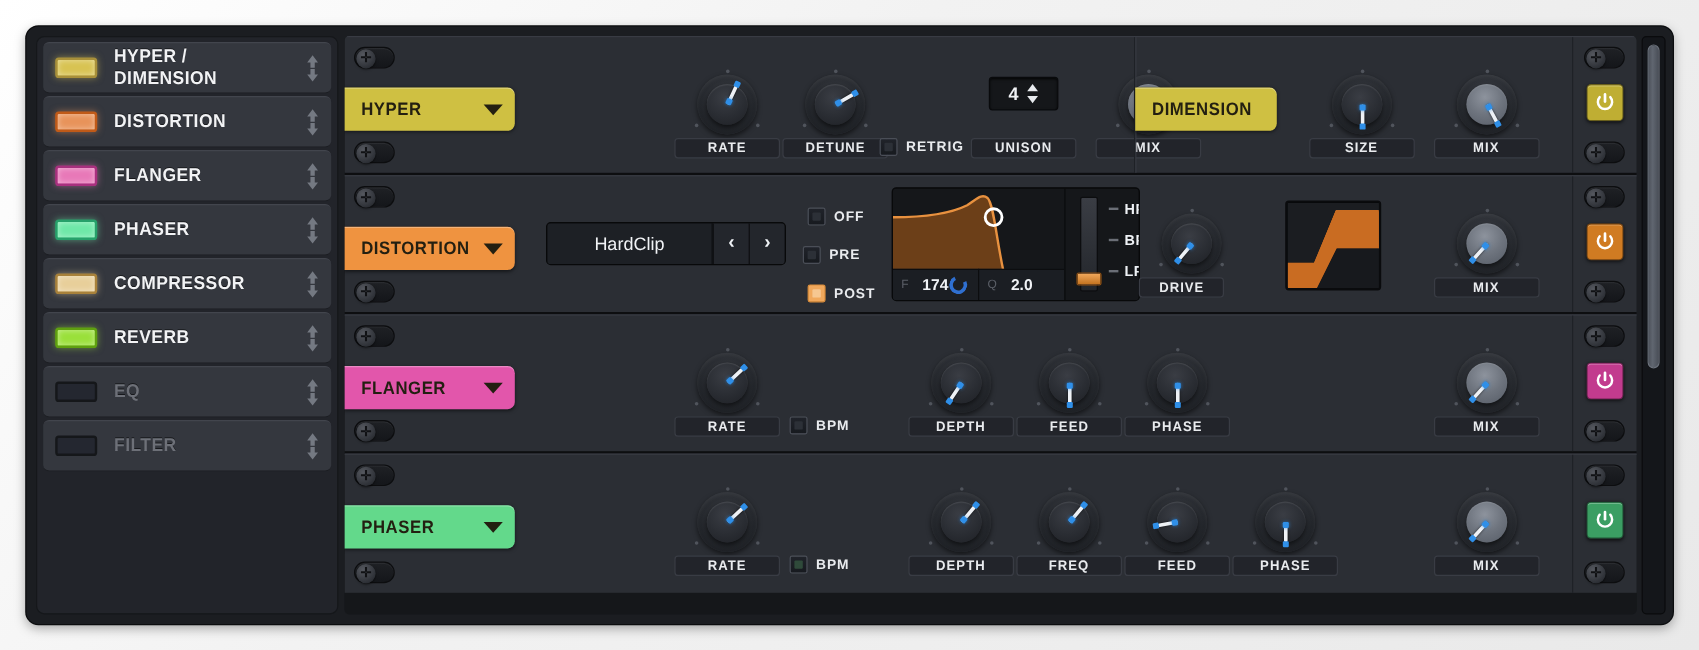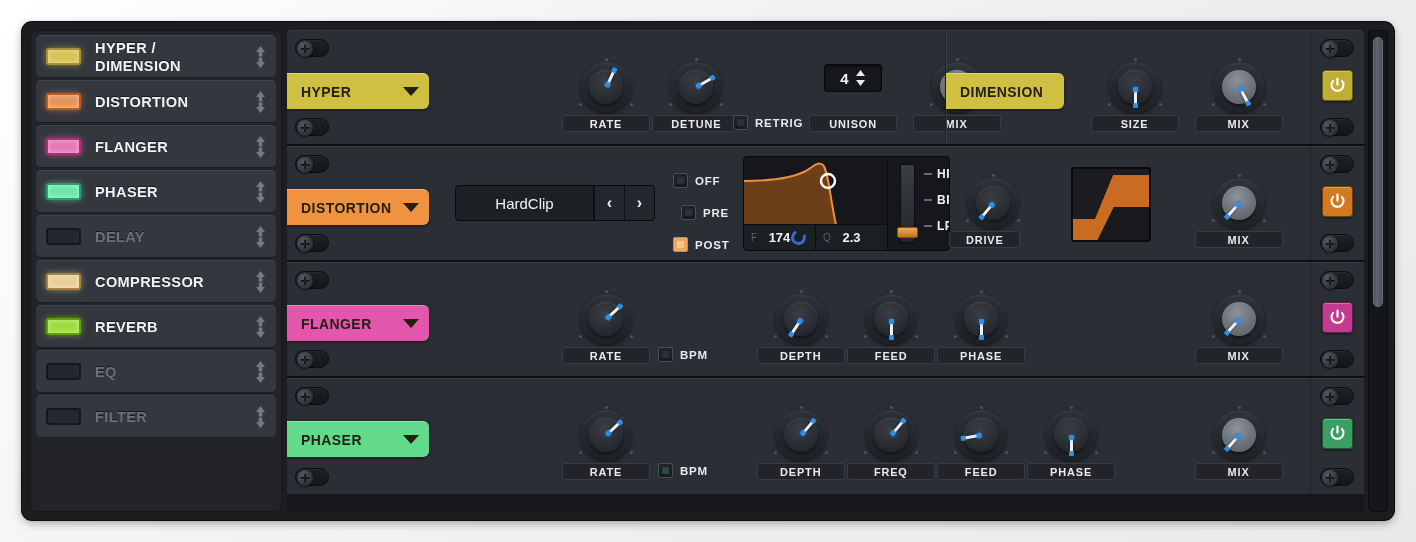--- a/index.html
+++ b/index.html
@@ -380,30 +380,20 @@
       <div class="side-item">
         <div class="led" style="border-color: rgb(39, 160, 106); background: rgb(110, 232, 168); box-shadow: rgba(110, 232, 168, 0.533) 0px 0px 6px, rgba(255, 255, 255, 0.5) 0px 0px 5px inset;"></div>
         <div class="side-label">PHASER</div>
         <div class="updown">
           <svg width="13" height="24" viewBox="0 0 13 24">
             <path d="M6.5 1 L11 7 L8.3 7 L8.3 11.5 L4.7 11.5 L4.7 7 L2 7 Z" fill="#8a8f99"></path>
             <path d="M6.5 23 L2 17 L4.7 17 L4.7 12.5 L8.3 12.5 L8.3 17 L11 17 Z" fill="#8a8f99"></path>
           </svg>
         </div>
       </div>
-      <div class="side-item off">
-        <div class="led" style="border-color: rgb(21, 23, 26); background: rgb(36, 39, 48);"></div>
-        <div class="side-label">DELAY</div>
-        <div class="updown">
-          <svg width="13" height="24" viewBox="0 0 13 24">
-            <path d="M6.5 1 L11 7 L8.3 7 L8.3 11.5 L4.7 11.5 L4.7 7 L2 7 Z" fill="#8a8f99"></path>
-            <path d="M6.5 23 L2 17 L4.7 17 L4.7 12.5 L8.3 12.5 L8.3 17 L11 17 Z" fill="#8a8f99"></path>
-          </svg>
-        </div>
-      </div>
       <div class="side-item">
         <div class="led" style="border-color: rgb(168, 129, 58); background: rgb(232, 207, 154); box-shadow: rgba(232, 207, 154, 0.533) 0px 0px 6px, rgba(255, 255, 255, 0.5) 0px 0px 5px inset;"></div>
         <div class="side-label">COMPRESSOR</div>
         <div class="updown">
           <svg width="13" height="24" viewBox="0 0 13 24">
             <path d="M6.5 1 L11 7 L8.3 7 L8.3 11.5 L4.7 11.5 L4.7 7 L2 7 Z" fill="#8a8f99"></path>
             <path d="M6.5 23 L2 17 L4.7 17 L4.7 12.5 L8.3 12.5 L8.3 17 L11 17 Z" fill="#8a8f99"></path>
           </svg>
         </div>
       </div>
@@ -565,21 +555,21 @@
           <div class="rowbody">
             <div class="combo" style="left: 22px; top: 38px; width: 200px; height: 36px;">
               <div class="cv">HardClip</div>
               <div class="carrow">‹</div>
               <div class="carrow">›</div>
             </div>
             <div class="chk" style="left: 240px; top: 26px;">
               <div class="chkbox"></div>
               <span class="chklabel">OFF</span>
             </div>
-            <div class="chk" style="left: 248px; top: 58px;">
+            <div class="chk" style="left: 236px; top: 58px;">
               <div class="chkbox"></div>
               <span class="chklabel">PRE</span>
             </div>
             <div class="chk" style="left: 240px; top: 90px;">
               <div class="chkbox on"></div>
               <span class="chklabel">POST</span>
             </div>
             <div class="fwidget" style="left: 310px; top: 9px; width: 207px; height: 95px;">
               <div class="fcurve">
                 <svg width="144" height="68" viewBox="0 0 144 68" style="position:absolute;left:0;top:0">
@@ -588,21 +578,21 @@
                   <circle cx="84" cy="24" r="7" fill="none" stroke="#ffffff" stroke-width="2.4"></circle>
                 </svg>
                 <div class="fnums">
                   <div class="fnum">
                     <span class="ftag">F</span>
                     <span>174</span>
                     <span class="mini"></span>
                   </div>
                   <div class="fnum">
                     <span class="ftag">Q</span>
-                    <span>2.3</span>
+                    <span>2.0</span>
                   </div>
                 </div>
               </div>
               <div class="fslider">
                 <div class="ftrack"></div>
                 <div class="fhandle" style="top: 70px;"></div>
                 <div class="fopt" style="top: 10px;">
                   <div class="dash"></div>
                   <div class="ot">HP</div>
                 </div>

